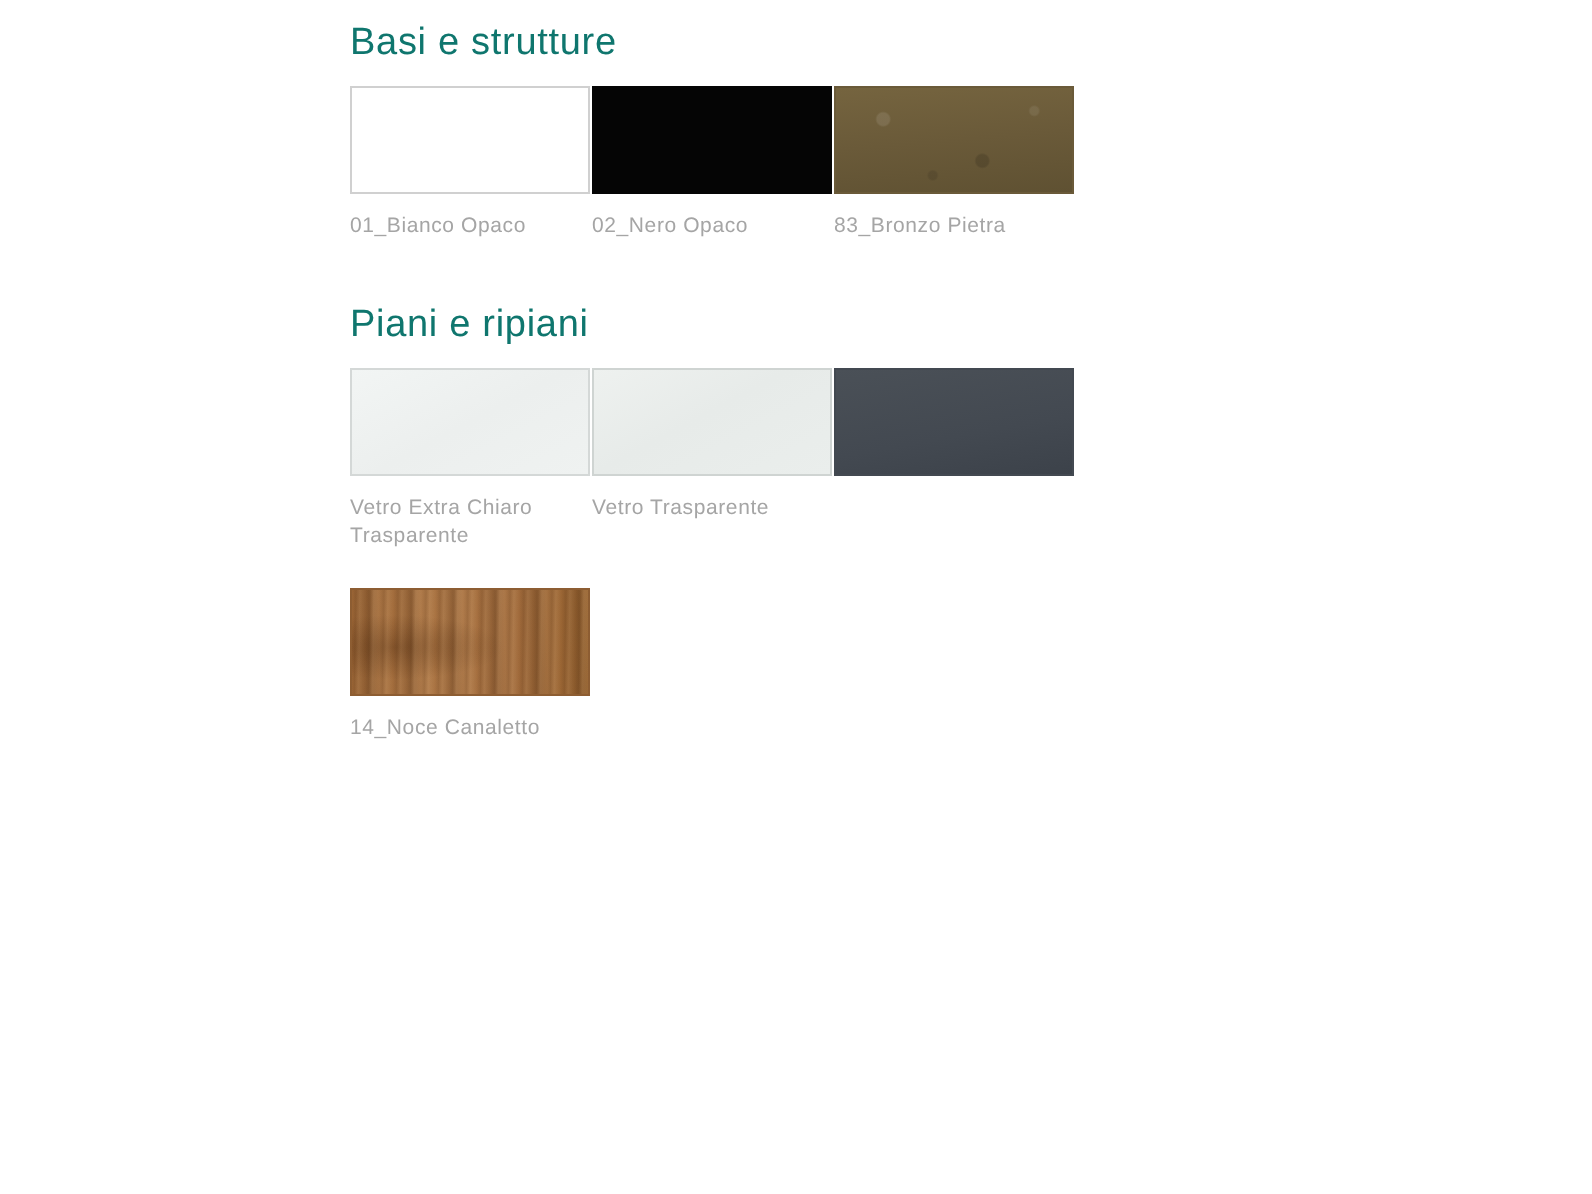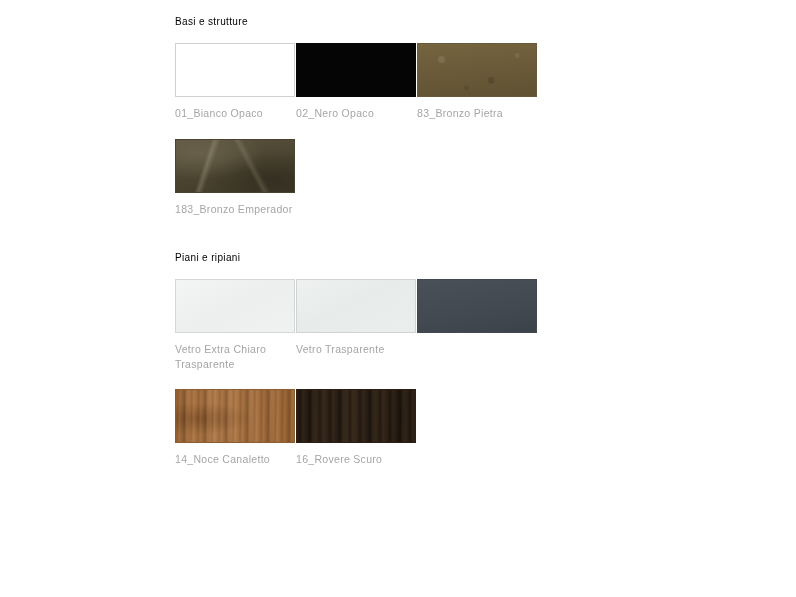--- a/index.html
+++ b/index.html
@@ -17,22 +17,22 @@
   .page {
     position: relative;
     width: 796px;
     height: 597px;
     background: #ffffff;
     box-sizing: border-box;
     padding: 14px 0 0 175px;
   }
   .section { margin-bottom: 0; }
   .section-title {
-    font-size: 10px;
-    color: #000000;
+    font-size: 19px;
+    color: #0f766e;
     letter-spacing: 0.35px;
     font-weight: 400;
     margin: 0 0 13px 0;
     line-height: 16px;
   }
   .grid {
     display: flex;
     flex-wrap: wrap;
     width: 460px;
   }
@@ -149,24 +149,20 @@
             <div class="swatch-label">01_Bianco Opaco</div>
           </div>
           <div class="cell">
             <div class="swatch s-flat" style="background: rgb(5, 5, 5); border-color: rgb(5, 5, 5);"></div>
             <div class="swatch-label">02_Nero Opaco</div>
           </div>
           <div class="cell">
             <div class="swatch s-bronze-pietra" style="border-color: rgb(106, 90, 57);"></div>
             <div class="swatch-label">83_Bronzo Pietra</div>
           </div>
-          <div class="cell">
-            <div class="swatch s-bronzo-emperador" style="border-color: rgb(74, 67, 47);"></div>
-            <div class="swatch-label">183_Bronzo Emperador</div>
-          </div>
         </div>
       </div>
       <div class="spacer-gap"></div>
       <div class="section">
         <div class="section-title">Piani e ripiani</div>
         <div class="grid">
           <div class="cell">
             <div class="swatch s-vetro-extra-chiaro" style="border-color: rgb(212, 216, 215);"></div>
             <div class="swatch-label">Vetro Extra Chiaro Trasparente</div>
           </div>
@@ -174,20 +170,16 @@
             <div class="swatch s-vetro-trasparente" style="border-color: rgb(207, 212, 210);"></div>
             <div class="swatch-label">Vetro Trasparente</div>
           </div>
           <div class="cell">
             <div class="swatch s-vetro-fume" style="border-color: rgb(67, 73, 81);"></div>
           </div>
           <div class="cell">
             <div class="swatch s-noce-canaletto" style="border-color: rgb(141, 93, 50);"></div>
             <div class="swatch-label">14_Noce Canaletto</div>
           </div>
-          <div class="cell">
-            <div class="swatch s-rovere-scuro" style="border-color: rgb(44, 32, 21);"></div>
-            <div class="swatch-label">16_Rovere Scuro</div>
-          </div>
         </div>
       </div>
     </div>
 </div>
 
 </body></html>

